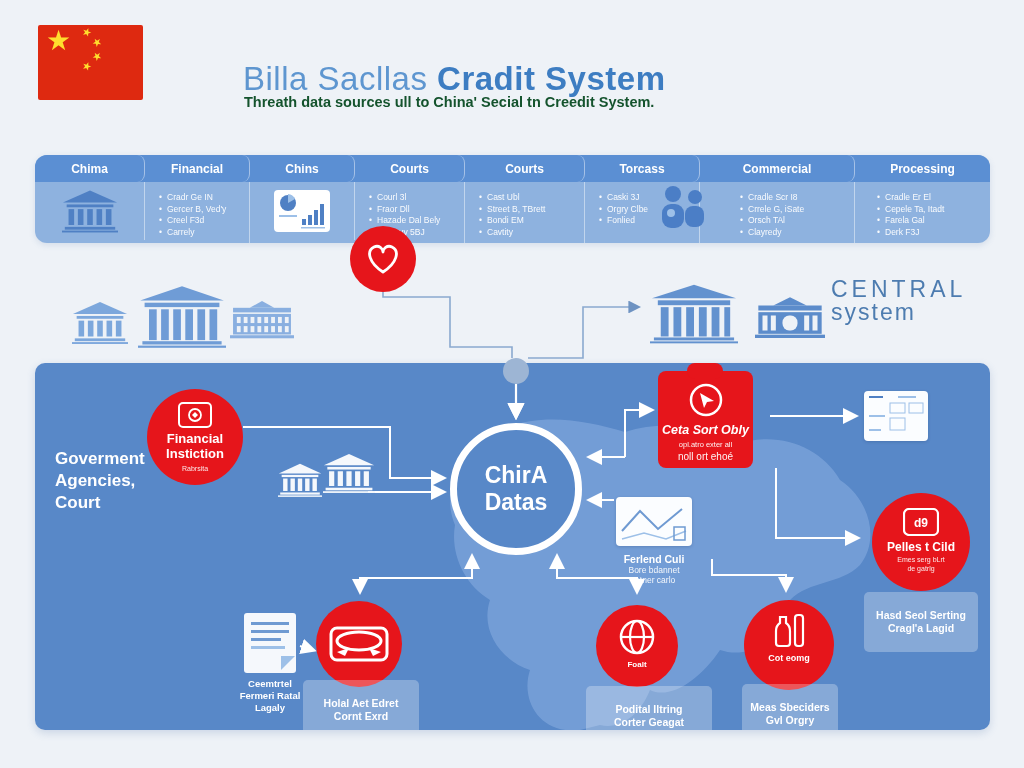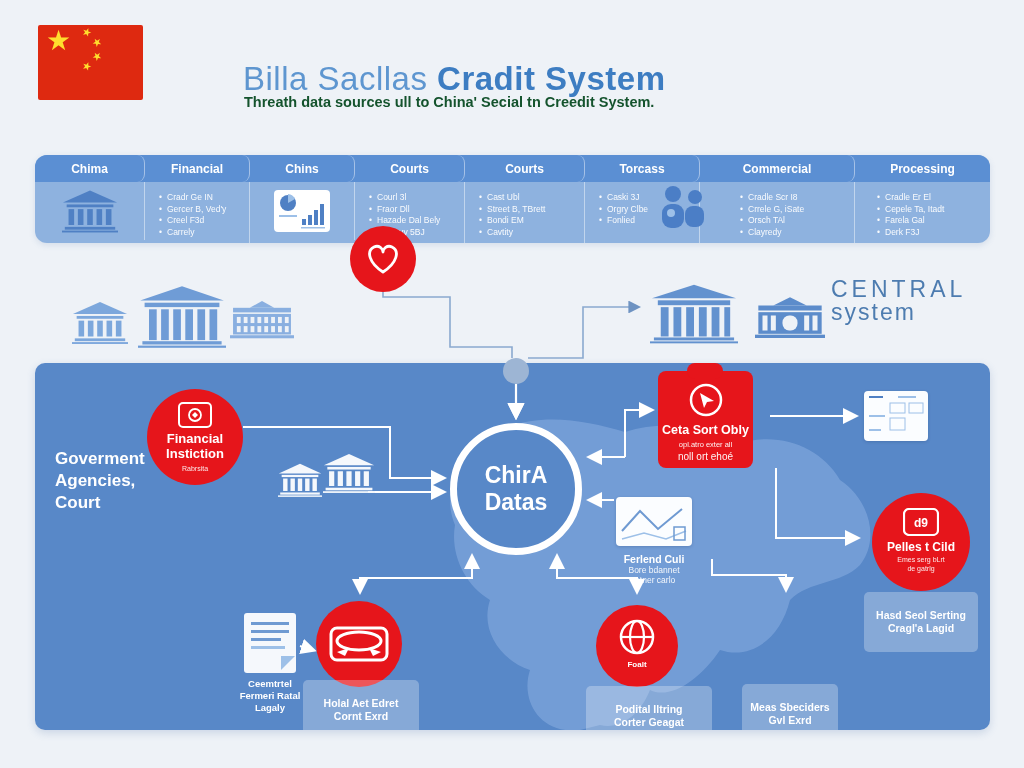--- a/index.html
+++ b/index.html
@@ -302,21 +302,21 @@
         <div>Datas</div>
       </div>
     </div>
 
     <div class="abs redsq" style="left:623px;top:8px;width:95px;height:97px;">
       <div class="abs" style="left:29px;top:-8px;width:36px;height:16px;background:#e6151b;border-radius:8px;"></div>
       <svg class="abs" style="left:30px;top:11px;" width="36" height="36" viewBox="0 0 36 36">
         <circle cx="18" cy="18" r="15" fill="none" stroke="#fff" stroke-width="2.5"></circle>
         <path d="M12 11 L26 19 L19 20 L16 26 Z" fill="#fff"></path>
       </svg>
-      <div class="abs" style="left:0;top:52px;width:95px;font-size:12.5px;font-weight:700;">Ceta Sort Obly</div>
+      <div class="abs" style="left:0;top:52px;width:95px;font-size:12.5px;font-weight:700;font-style:italic;">Ceta Sort Obly</div>
       <div class="abs" style="left:0;top:69px;width:95px;font-size:7.5px;opacity:.95;">opl.atro exter all</div>
       <div class="abs" style="left:0;top:80px;width:95px;font-size:10px;opacity:.95;">noll ort ehoé</div>
     </div>
 
     <div class="abs whitecard" style="left:829px;top:28px;width:64px;height:50px;">
       <svg width="64" height="50" viewBox="0 0 64 50">
         <rect x="5" y="5" width="14" height="2" fill="#4f80c4"></rect>
           <rect x="34" y="5" width="18" height="2" fill="#9dc0e8"></rect>
         <rect x="26" y="12" width="15" height="10" fill="none" stroke="#9dc0e8"></rect>
         <rect x="45" y="12" width="14" height="10" fill="none" stroke="#9dc0e8"></rect>
@@ -388,23 +388,30 @@
         <ellipse cx="20" cy="20" rx="7" ry="16" fill="none" stroke="#fff" stroke-width="2.2"></ellipse>
         <line x1="4" y1="20" x2="36" y2="20" stroke="#fff" stroke-width="2.2"></line>
       </svg>
       <div class="abs" style="left:0;top:55px;width:82px;font-size:8px;font-weight:700;">Foalt</div>
     </div>
     <div class="abs lblbox" style="left:551px;top:323px;width:126px;">
       <div>Podital Iltring</div>
       <div>Corter Geagat</div>
     </div>
 
+    <div class="abs redcirc" style="left:709px;top:237px;width:90px;height:90px;">
+      <svg class="abs" style="left:28px;top:13px;" width="34" height="36" viewBox="0 0 34 36">
+        <path d="M8 4 h6 v6 c3 2 4 4 4 8 v12 a3 3 0 0 1 -3 3 h-8 a3 3 0 0 1 -3 -3 v-12 c0 -4 1 -6 4 -8 Z" fill="none" stroke="#fff" stroke-width="2.2"></path>
+        <rect x="23" y="2" width="8" height="31" rx="3" fill="none" stroke="#fff" stroke-width="2.2"></rect>
+      </svg>
+      <div class="abs" style="left:0;top:53px;width:90px;font-size:9px;font-weight:700;">Cot eomg</div>
+    </div>
     <div class="abs lblbox" style="left:707px;top:321px;width:96px;">
       <div>Meas Sbeciders</div>
-      <div>Gvl Exrd</div>
+      <div>Gvl Orgry</div>
     </div>
   </div>
 
   <svg class="abs" style="left:0;top:0;pointer-events:none;" width="1024" height="768" viewBox="0 0 1024 768">
     <defs>
       <marker id="ab" markerWidth="8" markerHeight="8" refX="6" refY="4" orient="auto">
         <path d="M0,0 L8,4 L0,8 Z" fill="#6e93c2"></path>
       </marker>
     </defs>
     <g stroke="#8aa9cf" stroke-width="1.6" fill="none">

